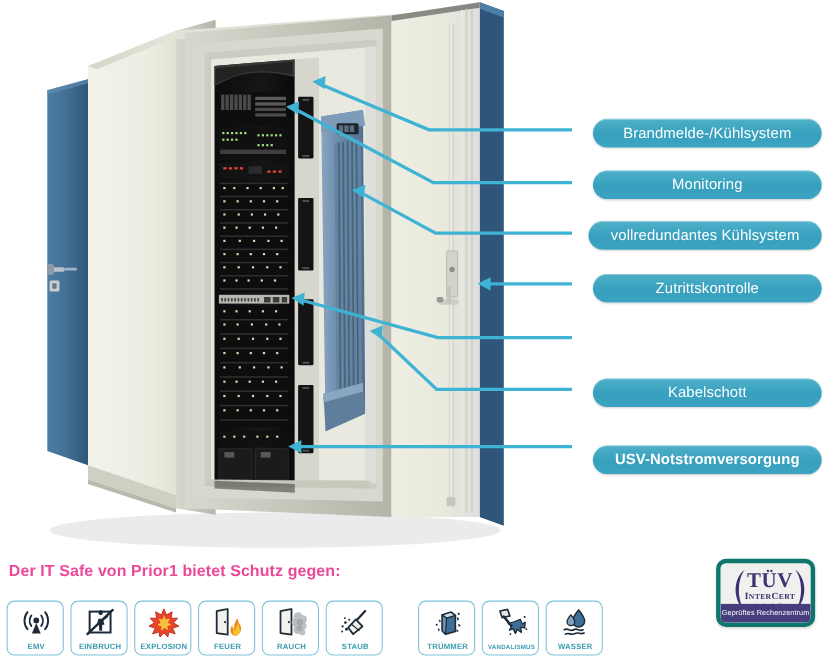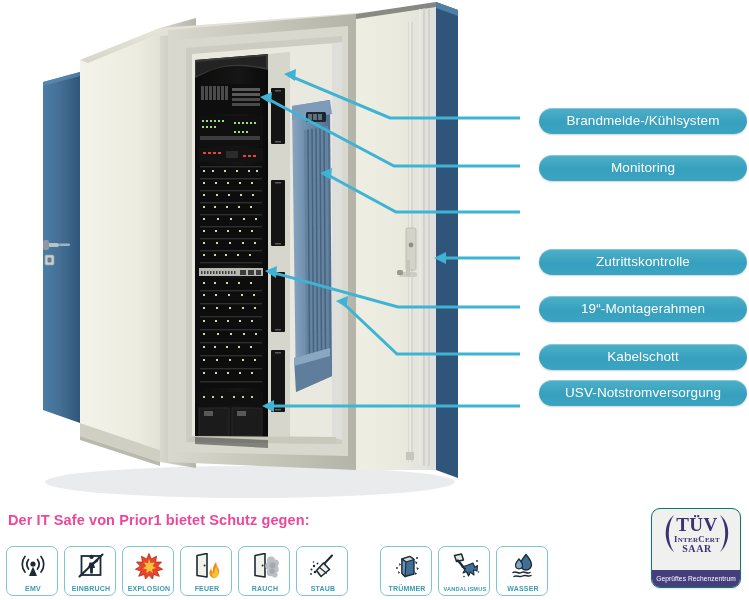--- a/index.html
+++ b/index.html
@@ -58,24 +58,24 @@
     text-align:center;
     font-size:7px;font-weight:700;color:#3a9bb0;letter-spacing:0.2px;
     white-space:nowrap;
     transform-origin:center bottom;
   }
   .cap.tiny{font-size:5.6px;}
 
   
   #tuv{
     position:absolute;left:651px;top:508px;
-    width:90px;height:80px;
+    width:90px;height:62px;
     border-radius:9px;
     background:#f0f0ee;
-    border:1px solid #0f766e;
+    border:4px solid #0f766e;
     box-shadow:0 1px 2px rgba(0,0,0,0.12);
     box-sizing:border-box;
     overflow:hidden;
   }
   #tuv .band{
     position:absolute;left:0;bottom:0;width:100%;height:17px;
     background:#463d7d;
     display:flex;align-items:center;justify-content:center;
   }
   #tuv .band span{color:#fff;font-size:6.6px;letter-spacing:0.1px;}
@@ -476,24 +476,24 @@
         <polygon points="434,258 446,252 446,264"></polygon>
         <polygon points="265,271 277,266 276,278"></polygon>
         <polygon points="336,301 348,296 347,308"></polygon>
         <polygon points="262,406 274,400 274,412"></polygon>
       </g>
     </svg>
   </div>
 
   <div class="callout" style="left:539px;top:108px;width:208px;">Brandmelde-/Kühlsystem</div>
   <div class="callout" style="left:539px;top:155px;width:208px;">Monitoring</div>
+  <div class="callout" style="left:535px;top:201px;width:212px;">vollredundantes Kühlsystem</div>
   <div class="callout" style="left:539px;top:249px;width:208px;">Zutrittskontrolle</div>
-  <div class="callout" style="left:539px;top:296px;width:208px;">19“-Montagerahmen</div>
   <div class="callout" style="left:539px;top:344px;width:208px;">Kabelschott</div>
-  <div class="callout" style="left:539px;top:380px;width:208px;">USV-Notstromversorgung</div>
+  <div class="callout" style="left:539px;top:405px;width:208px;font-weight:bold;">USV-Notstromversorgung</div>
 
   <div id="bottom">
 
     <div id="protect-heading">Der IT Safe von Prior1 bietet Schutz gegen:</div>
 
     <div class="icon-card" style="left:6px;">
       <div class="glyph">
         <svg width="30" height="26" viewBox="0 0 30 26">
           <g fill="none" stroke="#1b2a36" stroke-width="1.7" stroke-linecap="round">
             <path d="M10.5,6.5 A6.5,7.5 0 0 0 10.5,16"></path>

